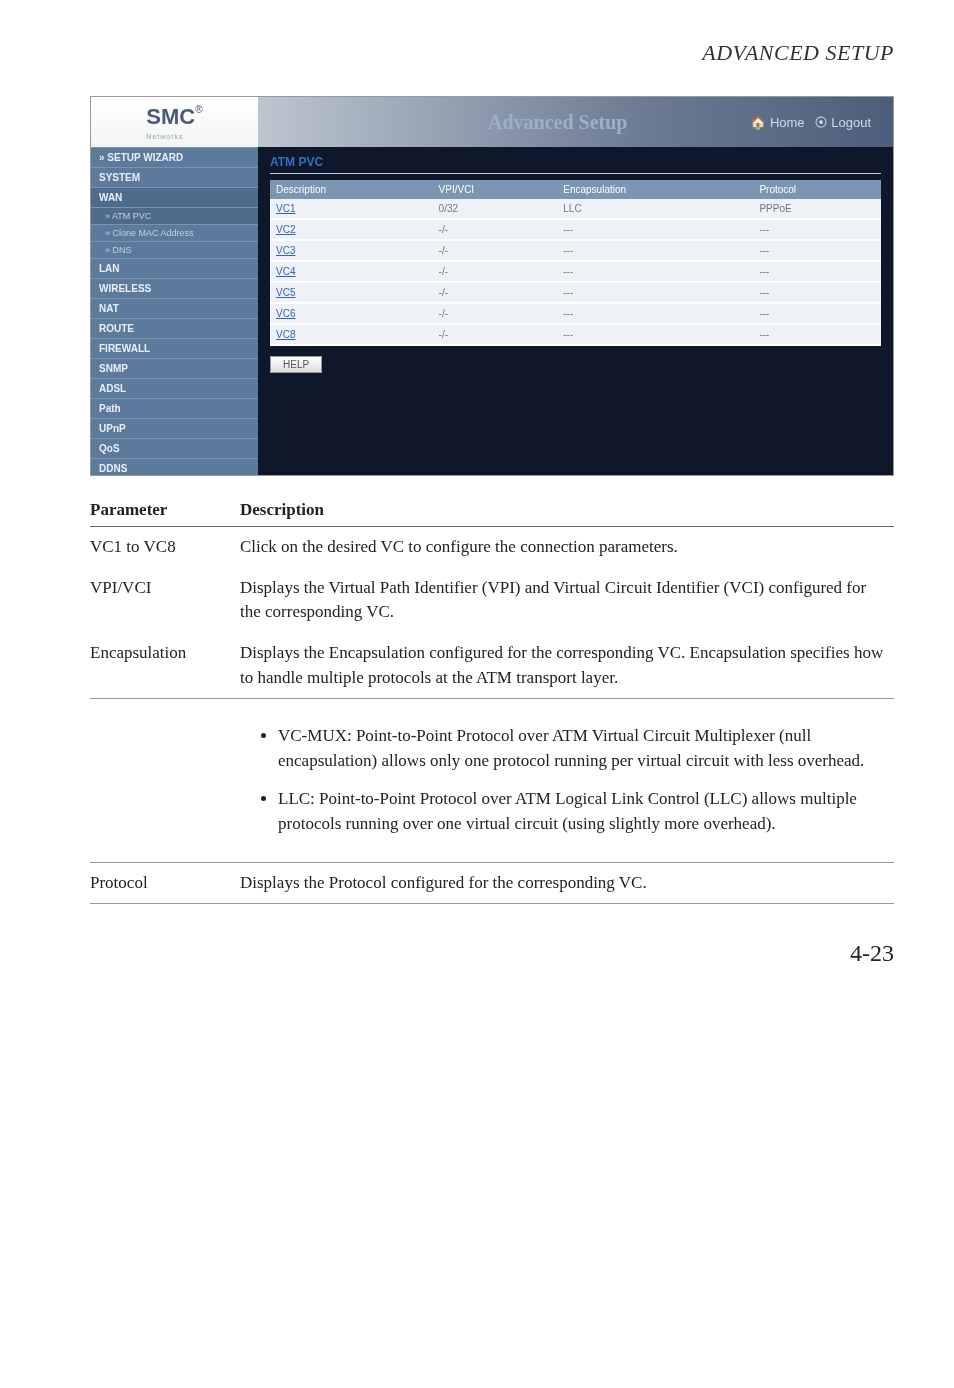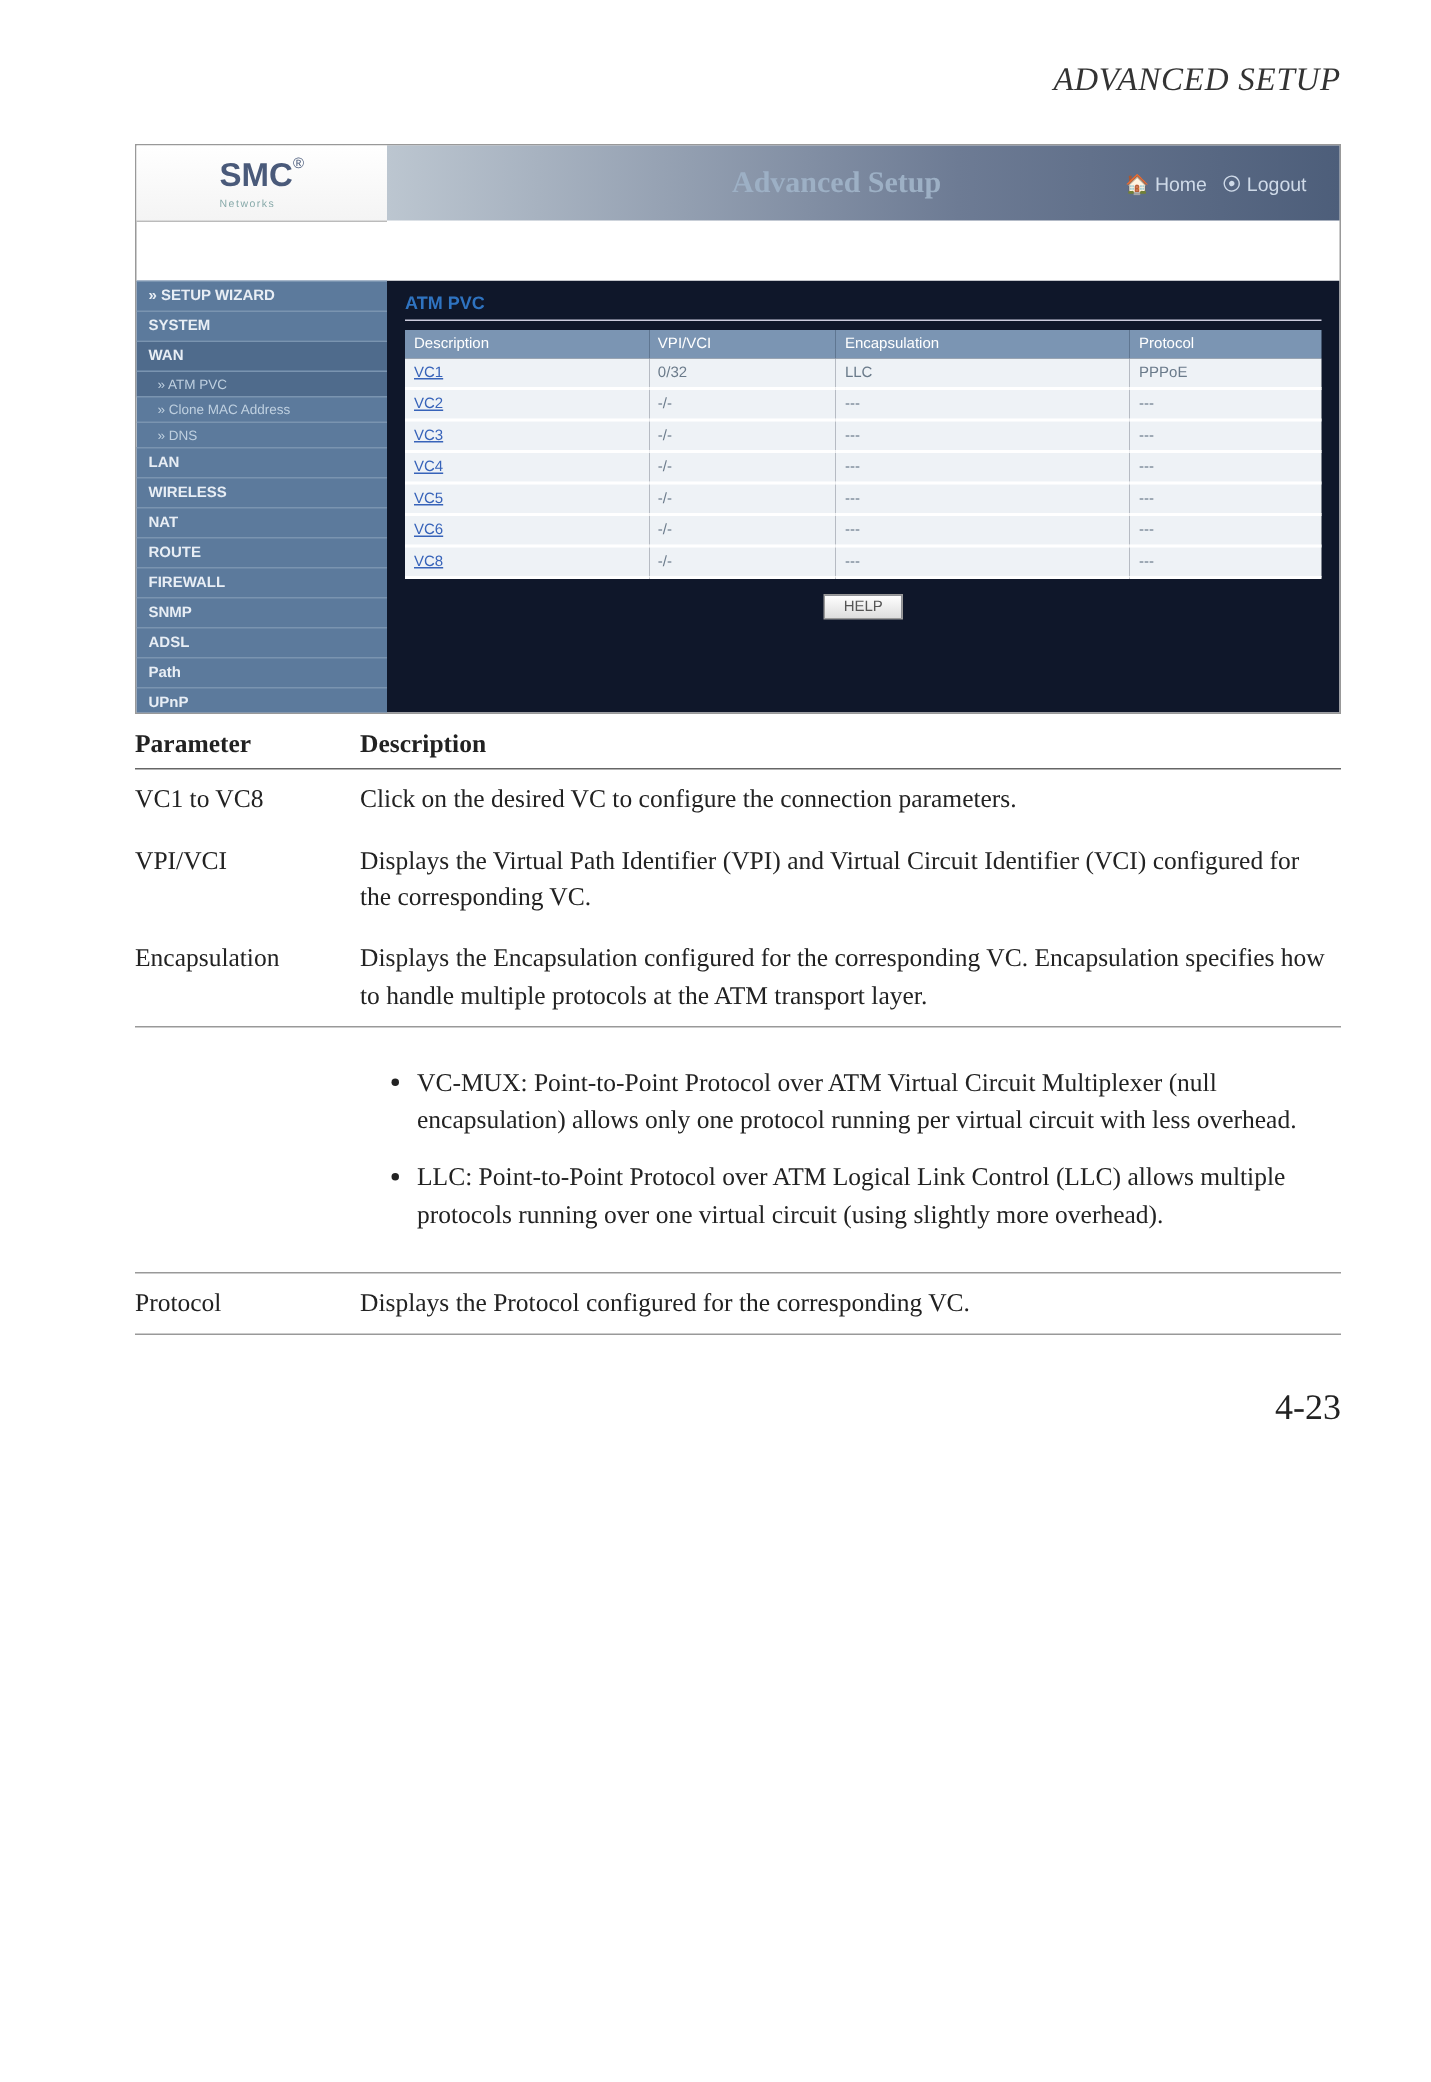--- a/index.html
+++ b/index.html
@@ -28,21 +28,20 @@
   .screenshot {
     border: 1px solid #999;
     width: 100%;
     height: 380px;
     display: flex;
     flex-direction: column;
     font-family: Verdana, Arial, sans-serif;
     font-size: 10px;
     box-sizing: border-box;
     position: relative;
-    gap: 40px;
   }
   .ss-titlebar {
     height: 50px;
     display: flex;
     align-items: flex-start;
   }
   .ss-logo {
     width: 167px;
     height: 50px;
     background: linear-gradient(#fff,#f4f4f4);
@@ -136,31 +135,31 @@
     font-weight:normal;
   }
   .ss-table td {
     background:#eef2f6;
     font-size:10px;
     padding:4px 6px;
     border-bottom:2px solid #fff;
     color:#6a7a8a;
   }
   .ss-table td a { color:#3763b9; text-decoration:underline; }
-  .ss-help-row { text-align:center; padding-top:10px; }
+  .ss-help-row { text-align:left; padding-top:10px; }
   .ss-help-btn {
     display:inline-block;
     border:1px solid #999;
     background:linear-gradient(#fff,#ddd);
     font-size:10px;
     padding:2px 12px;
     color:#555;
   }
   
-  .param-table { width:100%; border-collapse:collapse; margin-top:4px; font-size:17px; }
+  .param-table { width:100%; border-collapse:collapse; margin-top:18px; font-size:17px; }
   .param-table th { text-align:left; font-weight:bold; padding:6px 0; border-bottom:1px solid #666; }
   .param-table td { vertical-align:top; padding:8px 10px 8px 0; line-height:1.45; }
   .param-table tr.sep td { border-top:1px solid #999; }
   .bullets { padding-left: 38px; }
   .bullets li { margin-bottom:14px; }
   .page-num { text-align:right; font-size:24px; margin-top:36px; }
 </style>
 </head>
 <body>
 

